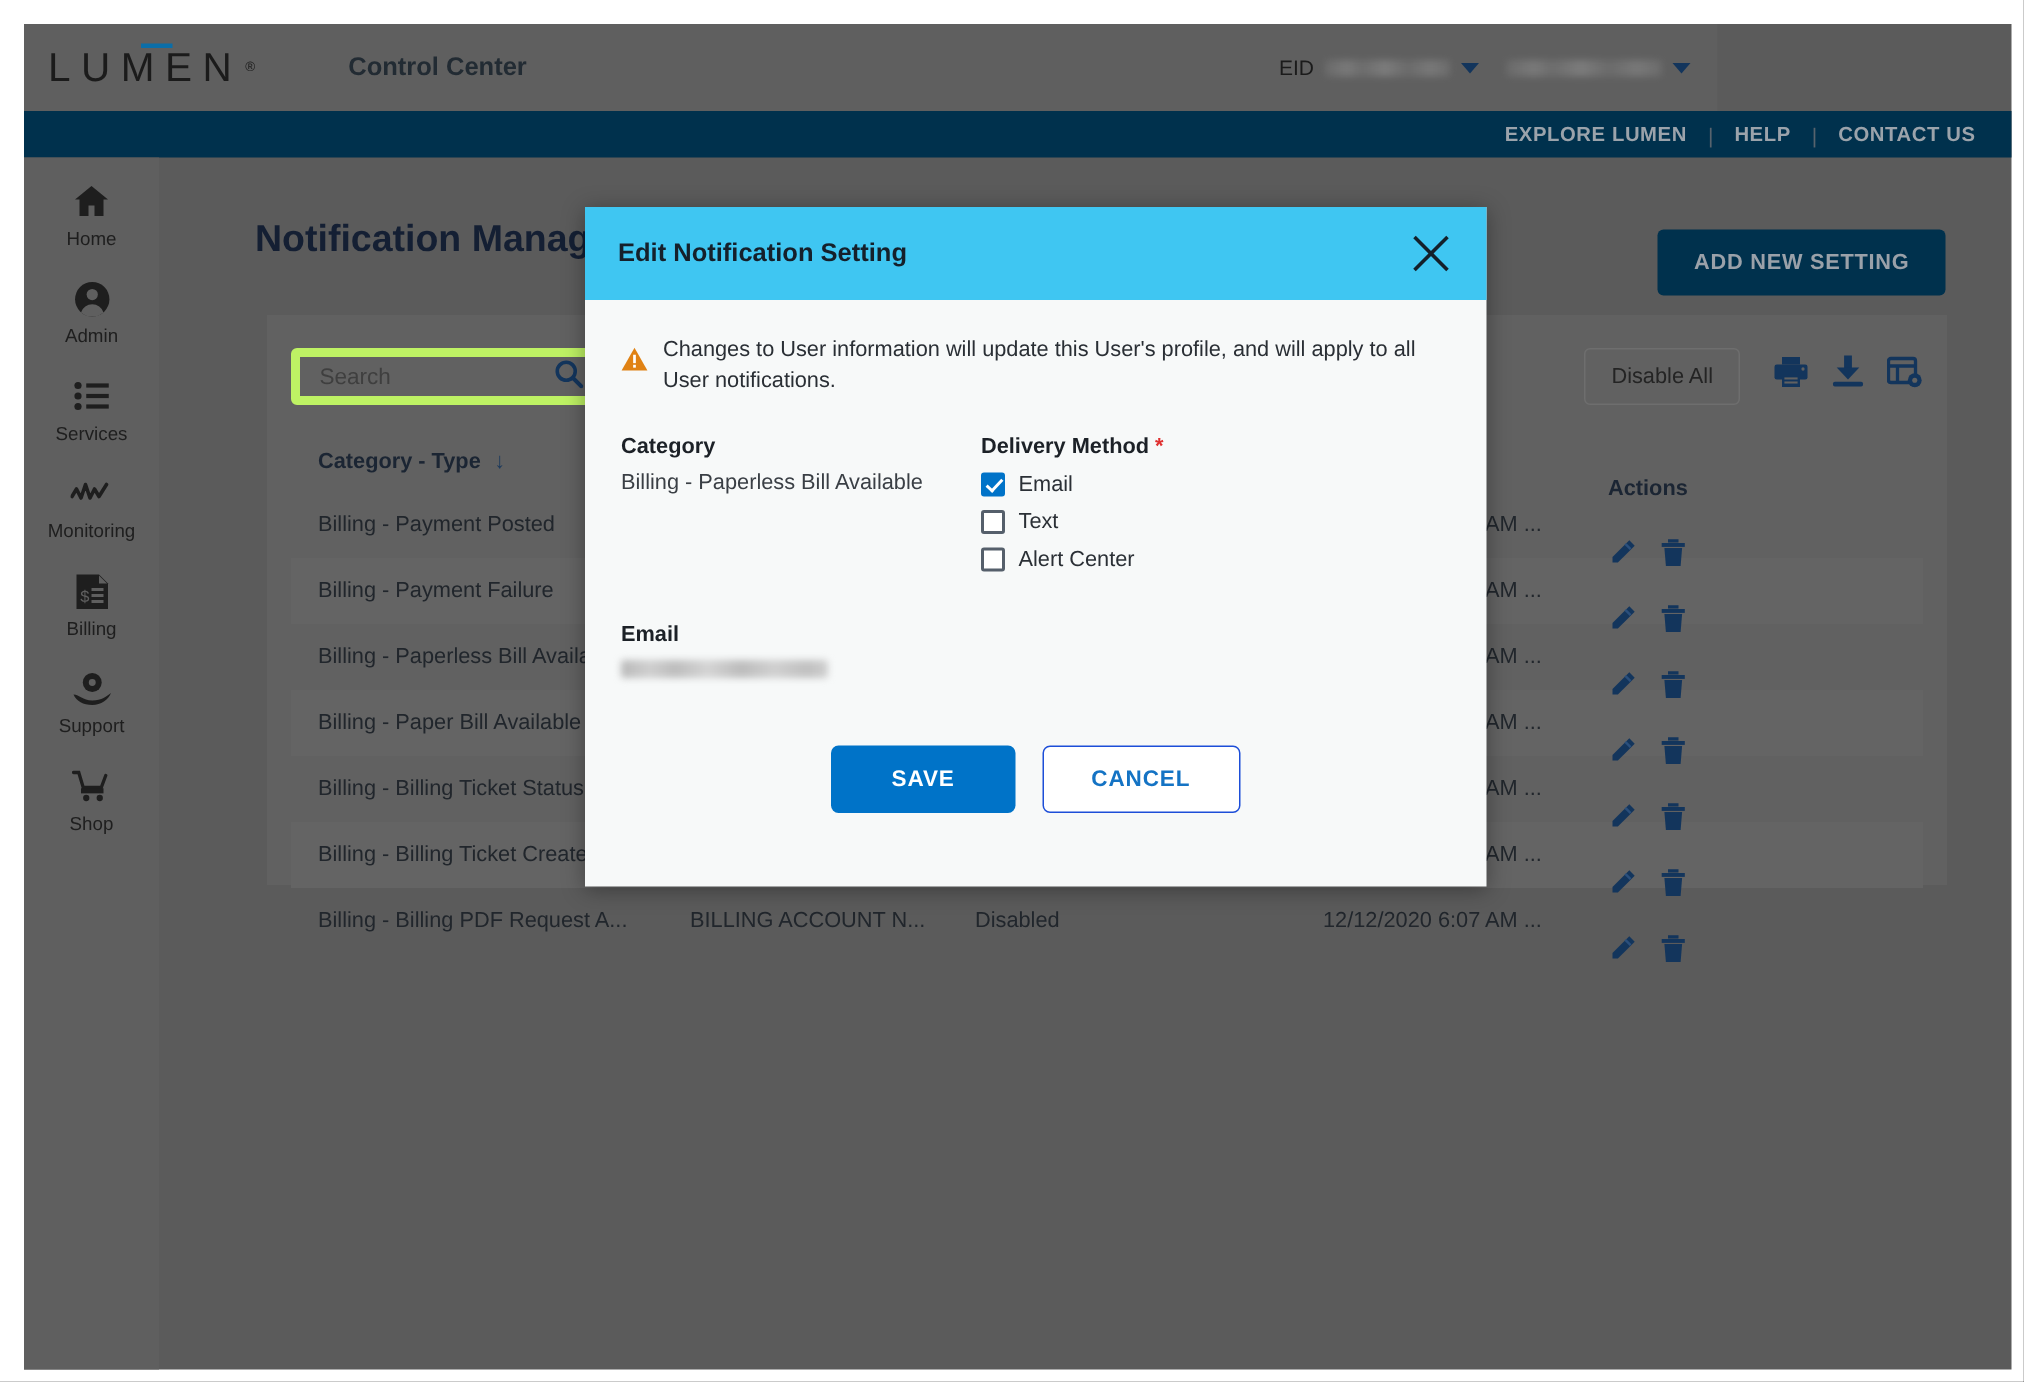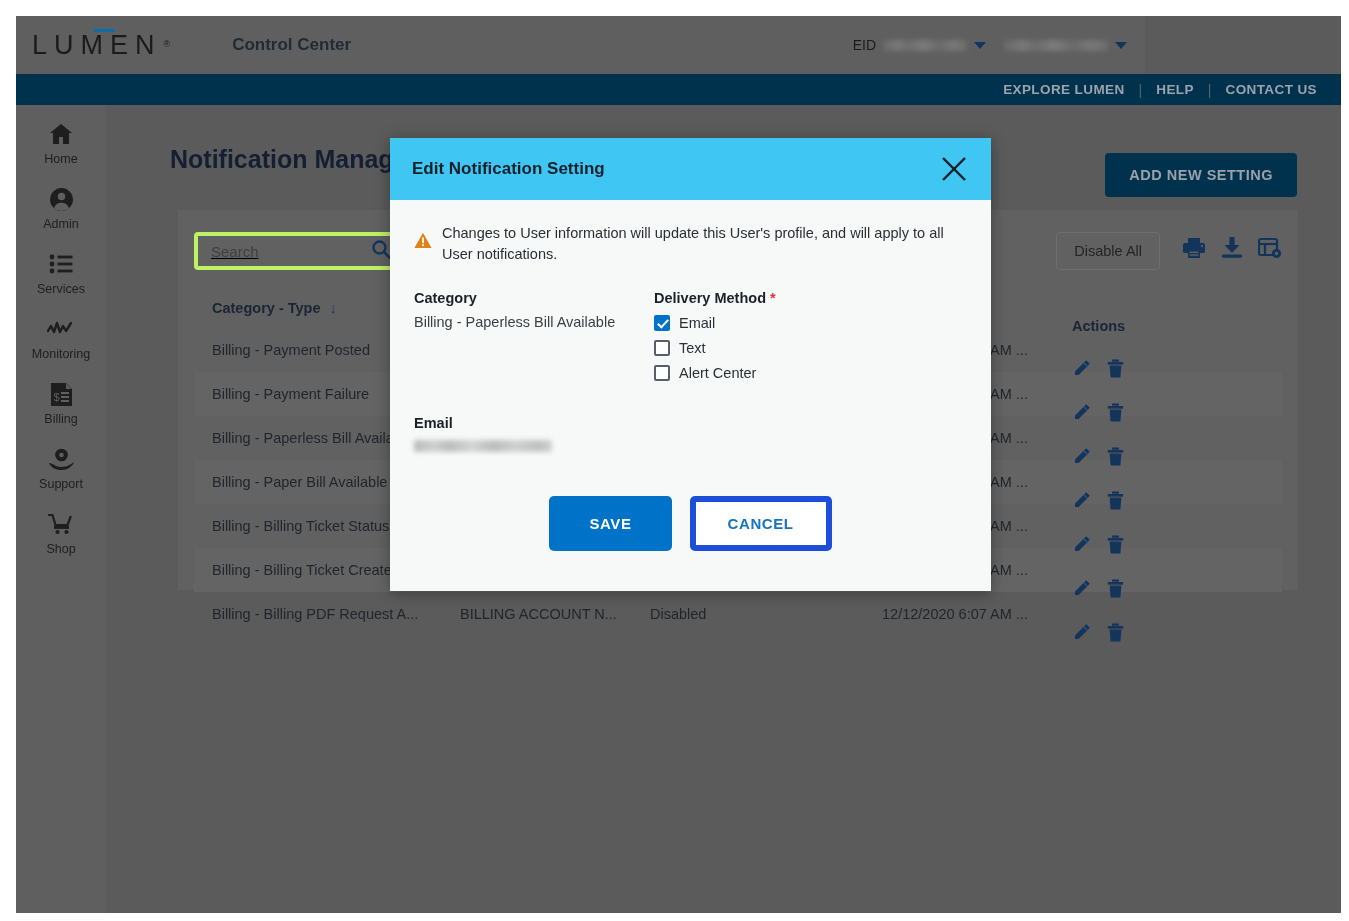--- a/index.html
+++ b/index.html
@@ -102,22 +102,22 @@
   }
   .card{
     position:absolute;left:72px;top:105px;width:1120px;height:380px;
     background:#616161;
   }
   .toolbar{
     position:absolute;left:16px;top:22px;right:16px;height:40px;
   }
   .search{
     position:absolute;left:0;top:0;width:210px;height:38px;
-    border:4px solid #bef264;border-radius:4px;
-    display:flex;align-items:center;box-sizing:border-box;text-decoration:underline;
+    border:6px solid #bef264;border-radius:4px;
+    display:flex;align-items:center;box-sizing:border-box;
   }
   .search .txt{margin-left:13px;color:#3f3f3f;font-size:15px;}
   .search .mag{margin-left:auto;margin-right:9px;}
   .disable-all{
     position:absolute;right:122px;top:0;height:38px;
     border:1px solid #6e6e6e;border-radius:4px;background:transparent;
     color:#242424;font-size:14.5px;padding:0 17px;cursor:pointer;box-sizing:border-box;
   }
   .tool-icons{
     position:absolute;right:0;top:4px;display:flex;gap:15px;align-items:center;
@@ -192,21 +192,21 @@
   .redact-line.phone{width:86px;}
   .modal-actions{
     display:flex;gap:18px;justify-content:center;margin-top:40px;
   }
   .btn-save{
     background:#0073c8;color:#fff;border:none;border-radius:5px;
     font-size:15px;font-weight:bold;letter-spacing:.6px;
     padding:14px 40px;cursor:pointer;
   }
   .btn-cancel{
-    background:#fff;color:#1473c4;border:6px solid #1d4ed8;border-radius:5px;
+    background:#fff;color:#1473c4;border:1px solid #1d4ed8;border-radius:5px;
     font-size:15px;font-weight:bold;letter-spacing:.6px;
     padding:13px 32px;cursor:pointer;
   }
 </style>
 </head>
 <body>
 
 <div class="app">
   <div class="page">
 

